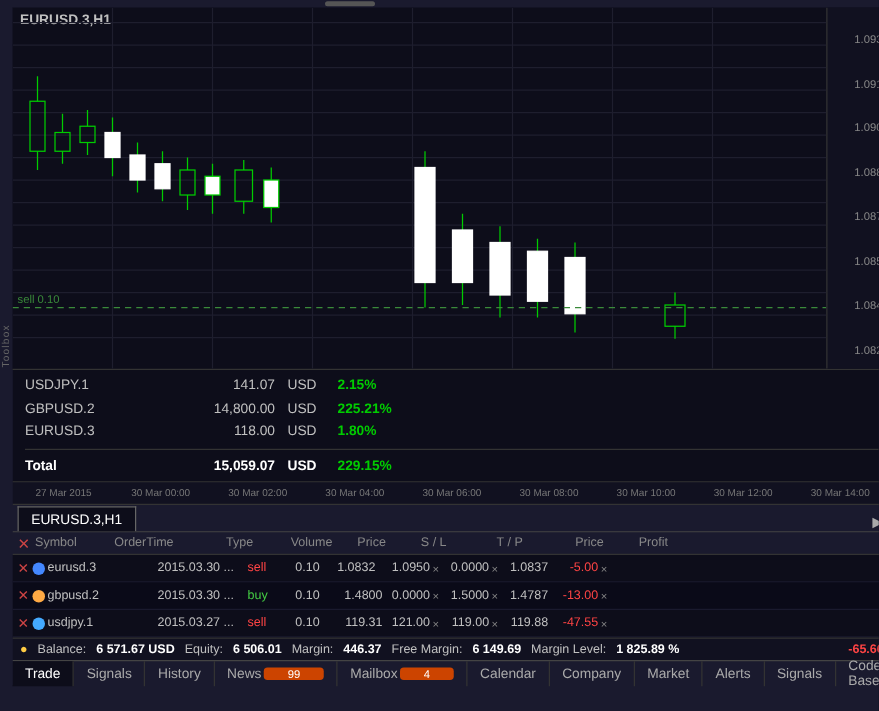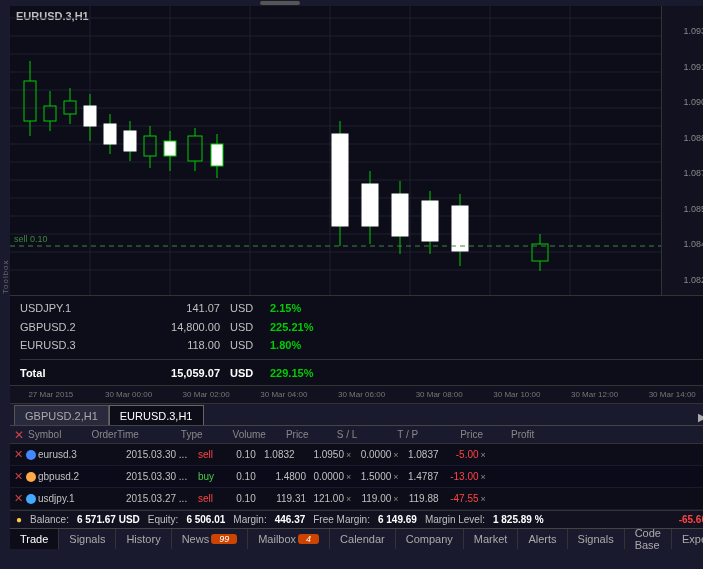--- a/index.html
+++ b/index.html
@@ -214,23 +214,22 @@
     .nav-tab.active {
       color: #ffffff;
       background: #0d0d1a;
     }
 
     .nav-badge {
       background: #cc4400;
       color: #fff;
       font-size: 9px;
       border-radius: 3px;
-      padding: 0 8px;
+      padding: 0 19px;
       margin-left: 2px;
-      font-style: italic;
     }
 
   </style>
 </head>
 <body>
 
 <div style="width:703px; height:6px; background:#1a1a2e; position:relative;">
   <div style="position:absolute; top:1px; left:260px; width:40px; height:4px; background:#555; border-radius:2px;"></div>
 </div>
 
@@ -384,21 +383,20 @@
       <div class="time-label">30 Mar 02:00</div>
       <div class="time-label">30 Mar 04:00</div>
       <div class="time-label">30 Mar 06:00</div>
       <div class="time-label">30 Mar 08:00</div>
       <div class="time-label">30 Mar 10:00</div>
       <div class="time-label">30 Mar 12:00</div>
       <div class="time-label">30 Mar 14:00</div>
     </div>
 
     <div class="tab-bar">
-      <div class="tab">GBPUSD.2,H1</div>
       <div class="tab active">EURUSD.3,H1</div>
       <div class="tab-scroll-right">►</div>
     </div>
 
     <div style="background:#1a1a2e; height:18px; display:flex; align-items:center; padding:0 4px; border-bottom:1px solid #333;">
       <span style="font-size:12px; color:#cc4444; cursor:pointer; margin-right:4px;">✕</span>
       <span style="font-size:10px; color:#888;">Symbol</span>
       <span style="margin-left:30px; font-size:10px; color:#888;">Order</span>
       <span style="font-size:10px; color:#888;">Time</span>
       <span style="margin-left:42px; font-size:10px; color:#888;">Type</span>
@@ -415,21 +413,21 @@
       <div style="display:flex; align-items:center; height:22px; padding:0 4px; border-bottom:1px solid #1a1a2e; background:#0d0d1a;">
         <span style="color:#cc4444; font-size:11px; width:12px; cursor:pointer;">✕</span>
         <span style="width:58px; font-size:10px; color:#c0c0c0; display:flex; align-items:center; gap:2px;">
           <span style="width:10px;height:10px;border-radius:50%;background:#4488ff;display:inline-block;"></span>
           eurusd.3
         </span>
         <span style="width:42px; font-size:10px; color:#c0c0c0; text-align:center;"></span>
         <span style="width:72px; font-size:10px; color:#c0c0c0;">2015.03.30 ...</span>
         <span style="width:30px; font-size:10px;" class="sell-text">sell</span>
         <span style="width:36px; font-size:10px; color:#c0c0c0; text-align:center;">0.10</span>
-        <span style="width:42px; font-size:10px; color:#c0c0c0; text-align:left;">1.0832</span>
+        <span style="width:42px; font-size:10px; color:#c0c0c0; text-align:center;">1.0832</span>
         <span style="width:38px; font-size:10px; color:#c0c0c0; text-align:right;">1.0950</span>
         <span style="font-size:9px; color:#888; cursor:pointer; margin:0 2px;">×</span>
         <span style="width:38px; font-size:10px; color:#c0c0c0; text-align:right;">0.0000</span>
         <span style="font-size:9px; color:#888; cursor:pointer; margin:0 2px;">×</span>
         <span style="width:38px; font-size:10px; color:#c0c0c0; text-align:right;">1.0837</span>
         <span style="width:40px; font-size:10px; text-align:right;" class="profit-neg">-5.00</span>
         <span style="font-size:9px; color:#888; cursor:pointer; margin-left:2px;">×</span>
       </div>
 
       <div style="display:flex; align-items:center; height:22px; padding:0 4px; border-bottom:1px solid #1a1a2e; background:#0a0a18;">

